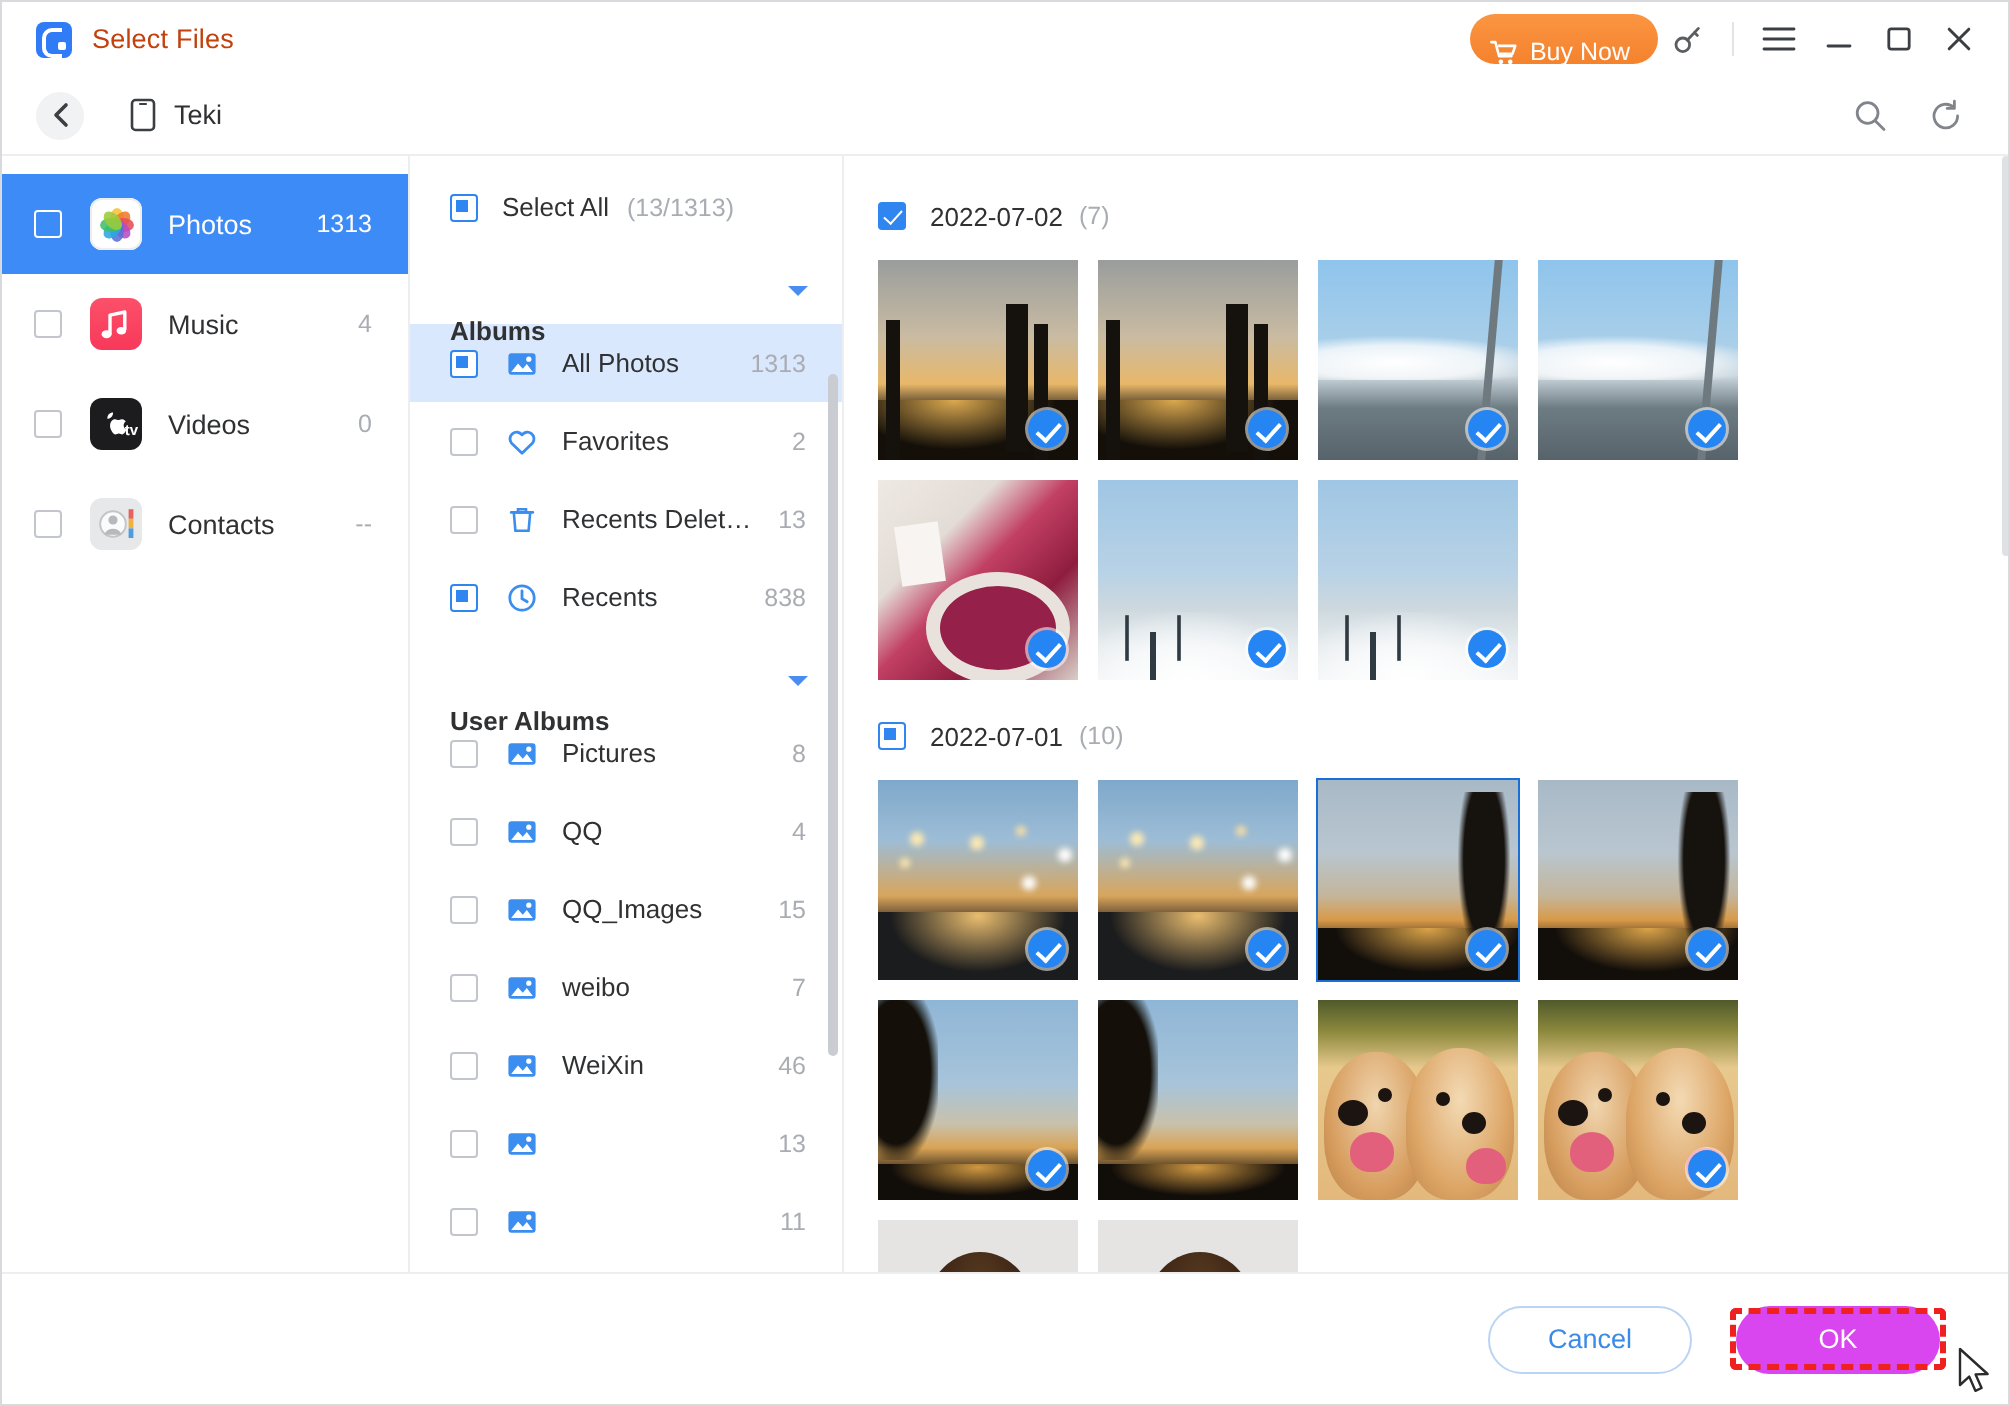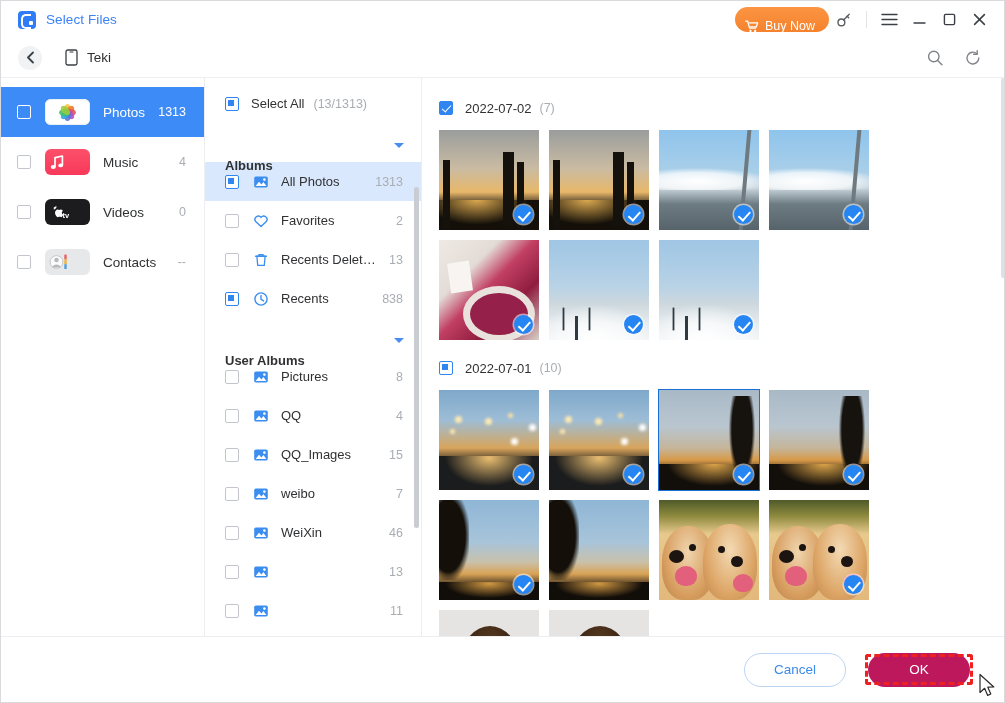--- a/index.html
+++ b/index.html
@@ -43,21 +43,21 @@
   .app-logo::after {
     content: "";
     position: absolute; right: 3px; bottom: 3.5px;
     width: 4px; height: 4px;
     background: #ffffff;
     border-radius: 1px;
   }
   .app-title {
     margin-left: 10px;
     font-size: 13.5px;
-    color: #3b82f6;
+    color: #c2410c;
     letter-spacing: .1px;
   }
   .tb-right {
     position: absolute; right: 0; top: 0; height: 37px;
     display: flex; align-items: center;
   }
   .buy-now {
     height: 25px;
     padding: 13px 14px 0 10px;
     border-radius: 13px;
@@ -118,21 +118,21 @@
     padding-top: 9px;
   }
   .cat-row {
     height: 50px;
     display: flex; align-items: center;
     padding-left: 16px;
     cursor: pointer;
   }
   .cat-row.active { background: #3d8bf7; }
   .cat-ico {
-    width: 45px; height: 26px; border-radius: 6px;
+    width: 26px; height: 26px; border-radius: 6px;
     margin-left: 14px; flex: none;
     position: relative; overflow: hidden;
   }
   .cat-label {
     margin-left: 13px; font-size: 13.5px; color: #303133;
     flex: 1;
   }
   .cat-count {
     font-size: 12.5px; color: #a9adb3; margin-right: 18px;
   }
@@ -375,21 +375,21 @@
   }
   .btn-cancel {
     width: 102px; height: 34px; border-radius: 17px;
     border: 1px solid #bcd4f4; background: #fff;
     color: #3a8ae8; font-size: 13.5px; cursor: pointer;
     font-family: "Liberation Sans", sans-serif;
   }
   .ok-wrap { position: relative; }
   .btn-ok {
     width: 102px; height: 34px; border-radius: 17px;
-    border: none; background: #be185d; color: #fff;
+    border: none; background: #d946ef; color: #fff;
     font-size: 13.5px; cursor: pointer;
     font-family: "Liberation Sans", sans-serif;
   }
   .anno {
     position: absolute; left: -3px; top: 1px;
     width: 108px; height: 31px;
     border: 3px dashed #ef2020;
     border-radius: 3px;
     pointer-events: none;
   }

